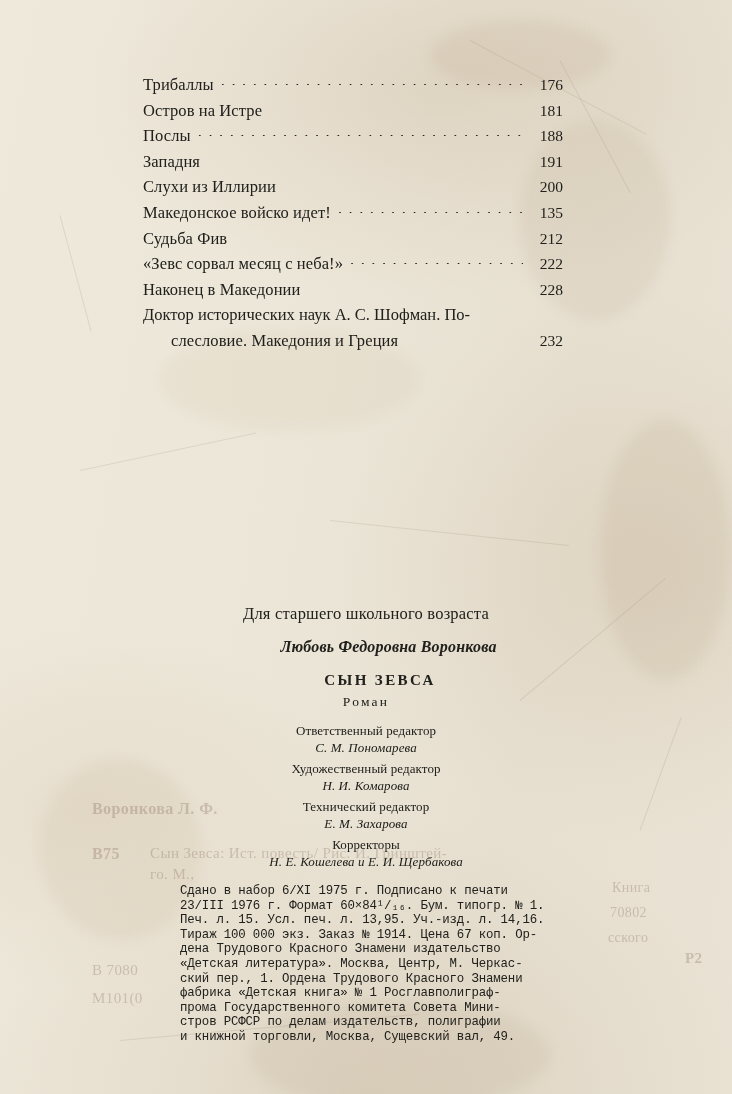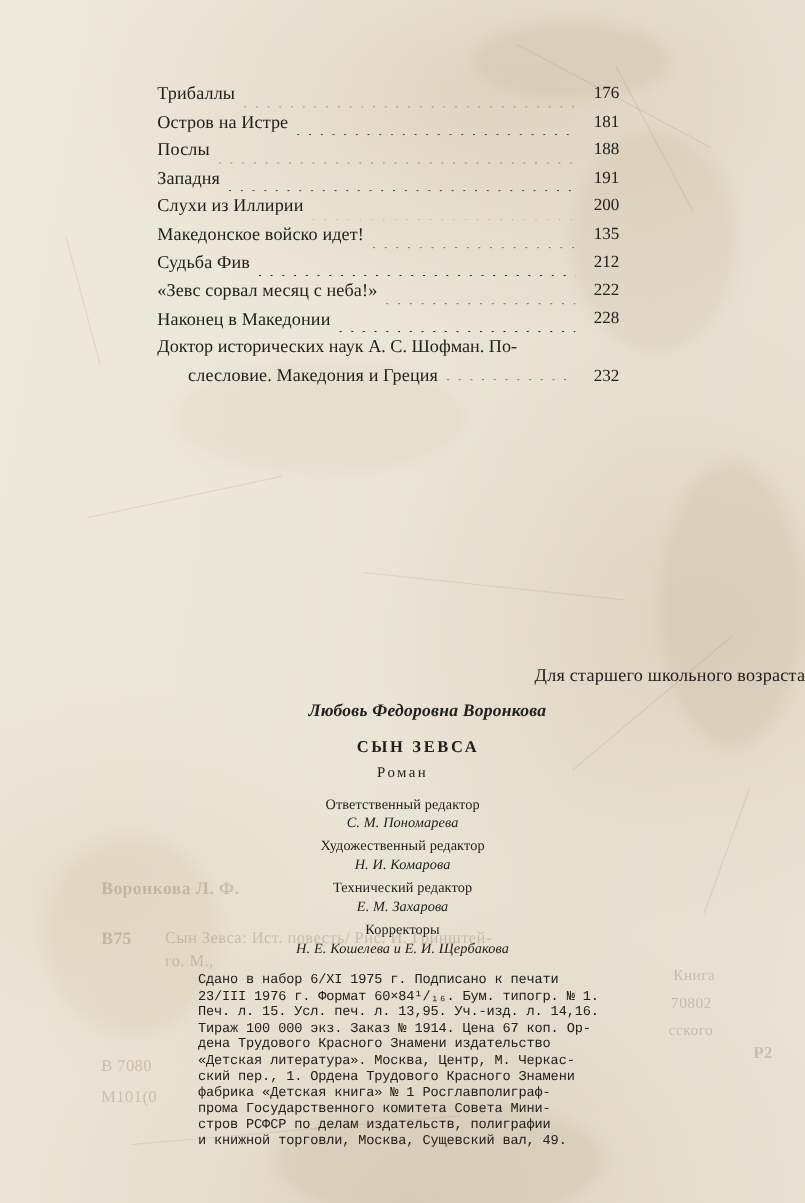--- a/index.html
+++ b/index.html
@@ -48,21 +48,21 @@
   .toc {
     position: absolute;
     left: 143px;
     top: 72px;
     width: 420px;
     font-size: 16.5px;
     line-height: 25.6px;
   }
   .toc-row {
     display: flex;
-    align-items: flex-end;
+    align-items: center;
     white-space: nowrap;
   }
   .toc-title {
     letter-spacing: 0.1px;
   }
   .toc-leader {
     flex: 1 1 auto;
     margin: 0 6px 0 7px;
     position: relative;
     height: 1px;
@@ -100,21 +100,20 @@
     position: absolute;
     left: 0;
     right: 0;
     top: 604px;
     text-align: center;
   }
   .col-audience {
     font-size: 16.5px;
     letter-spacing: 0.2px;
     margin-bottom: 14px;
-    text-align: right;
   }
   .col-author {
     font-size: 16px;
     font-style: italic;
     font-weight: bold;
     margin-bottom: 16px;
     letter-spacing: 0.2px;
     margin-left: 45px;
   }
   .col-booktitle {

